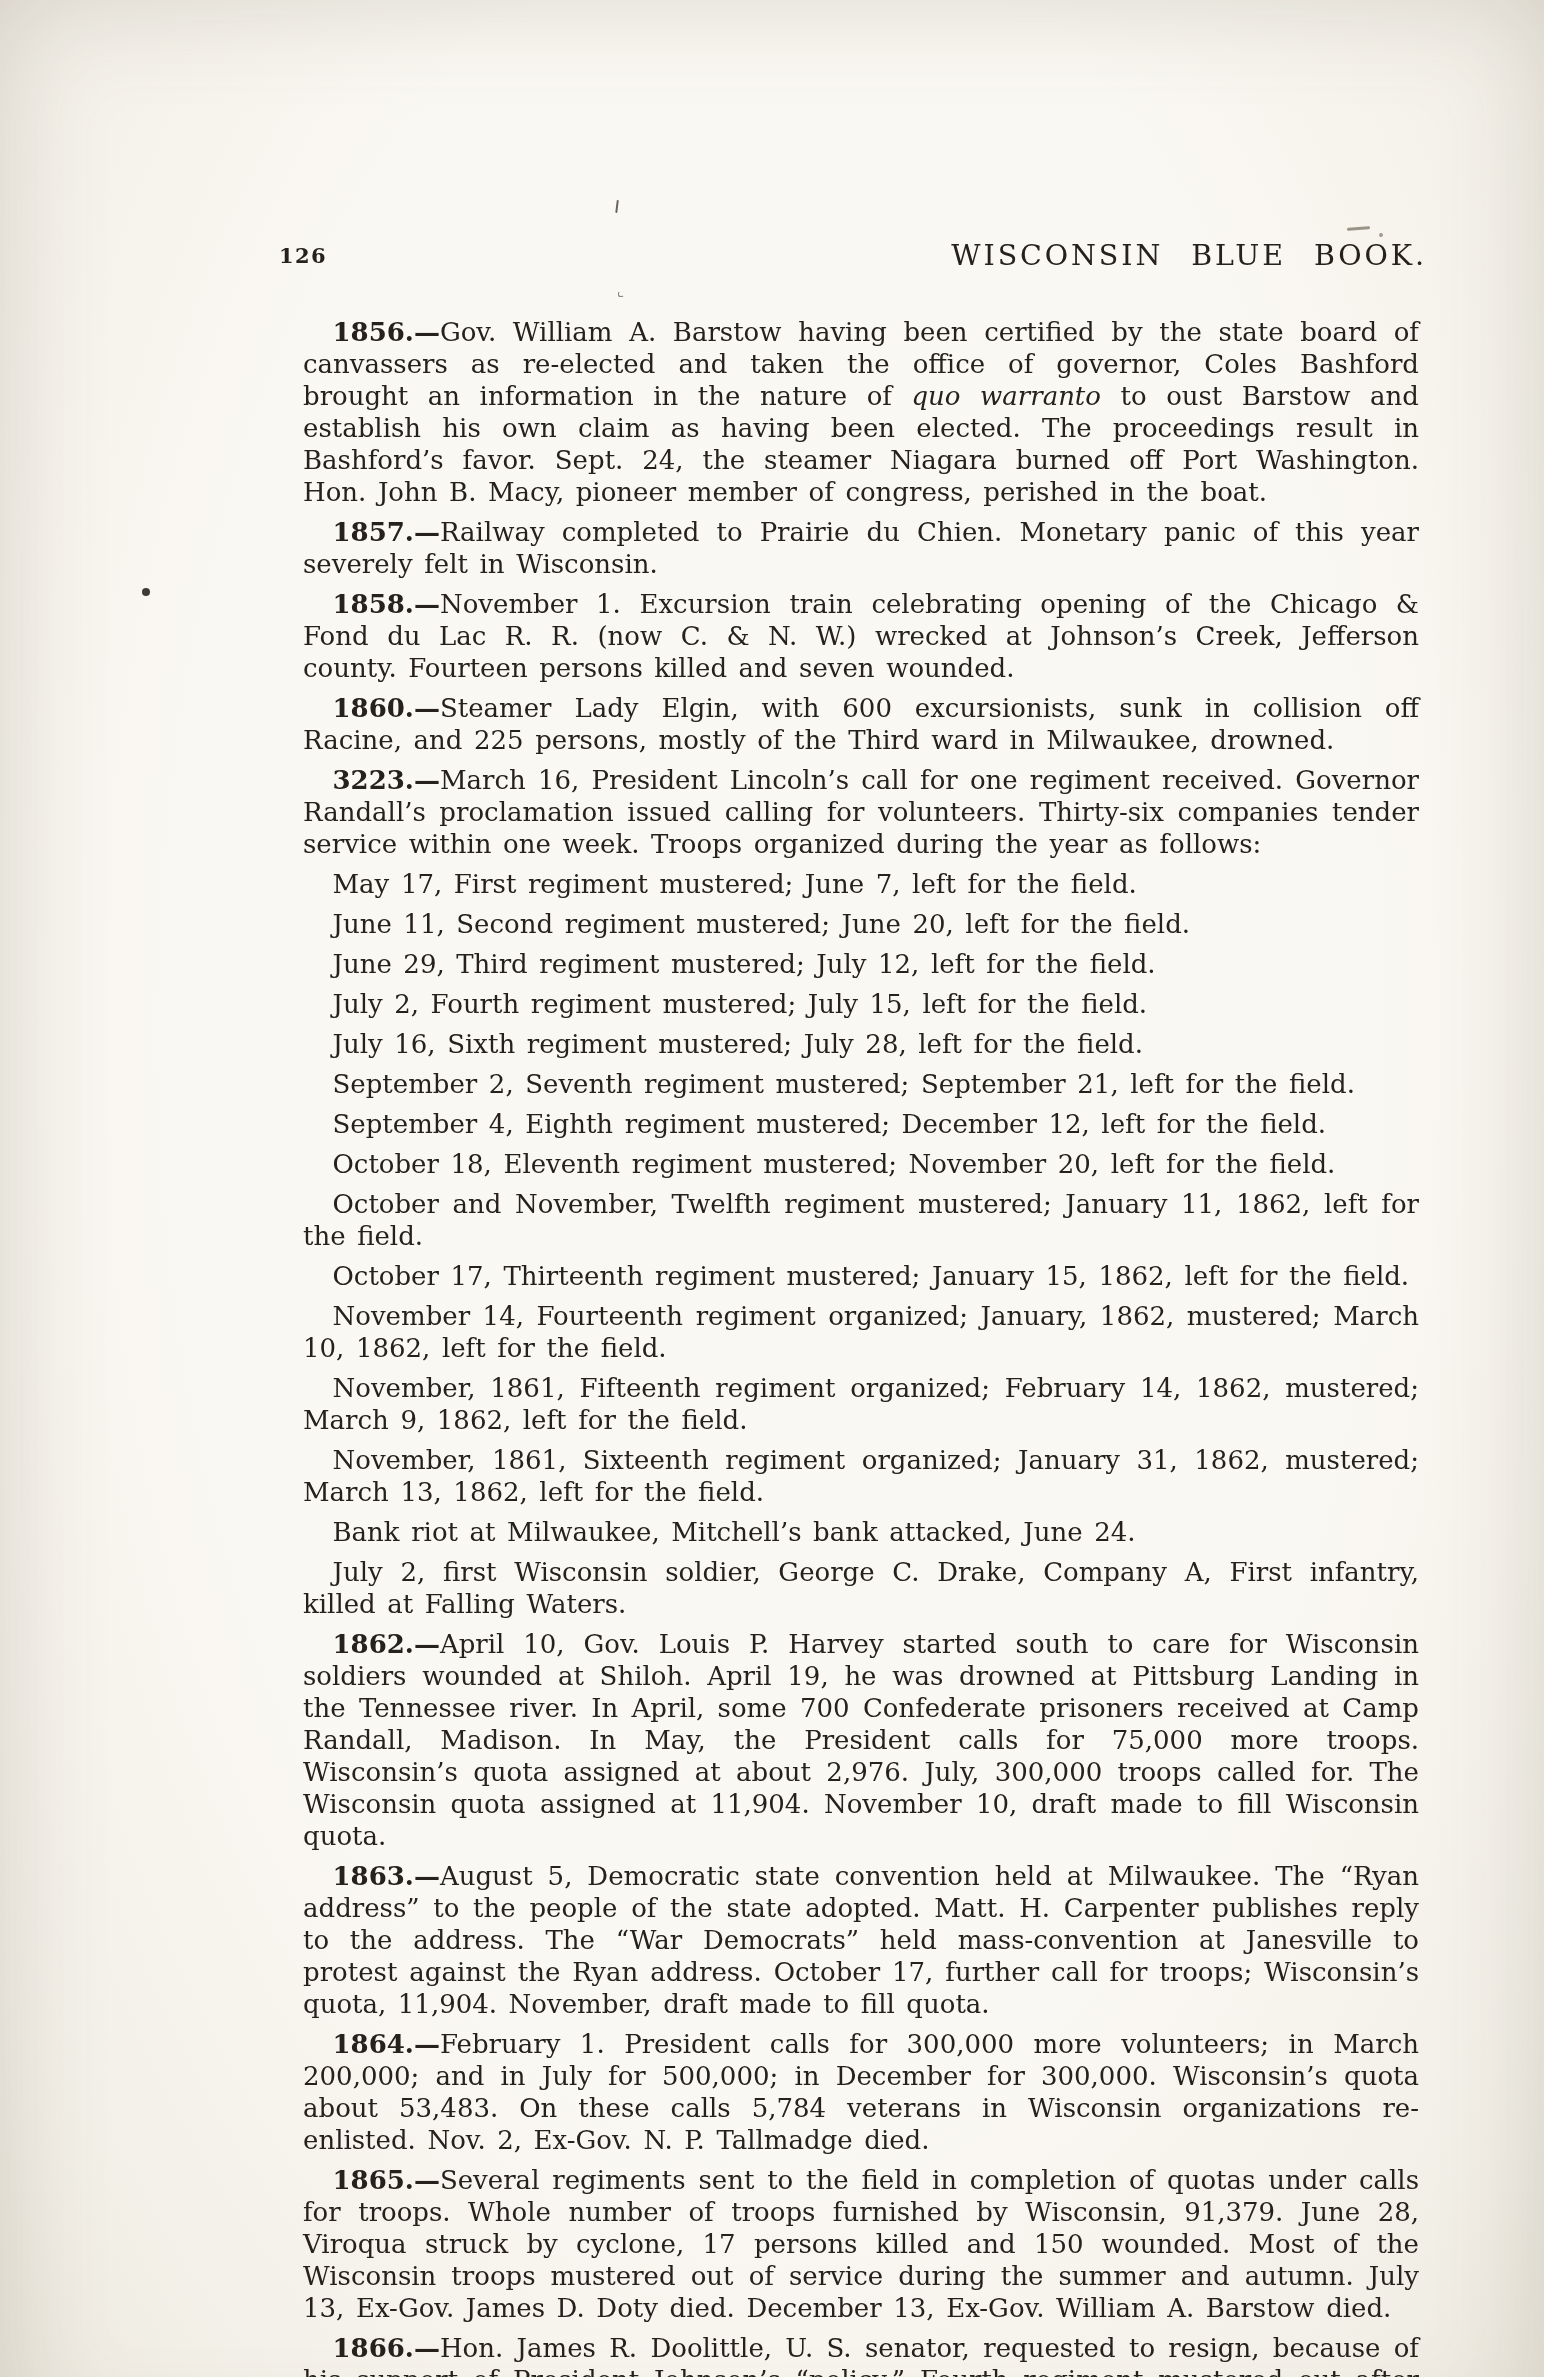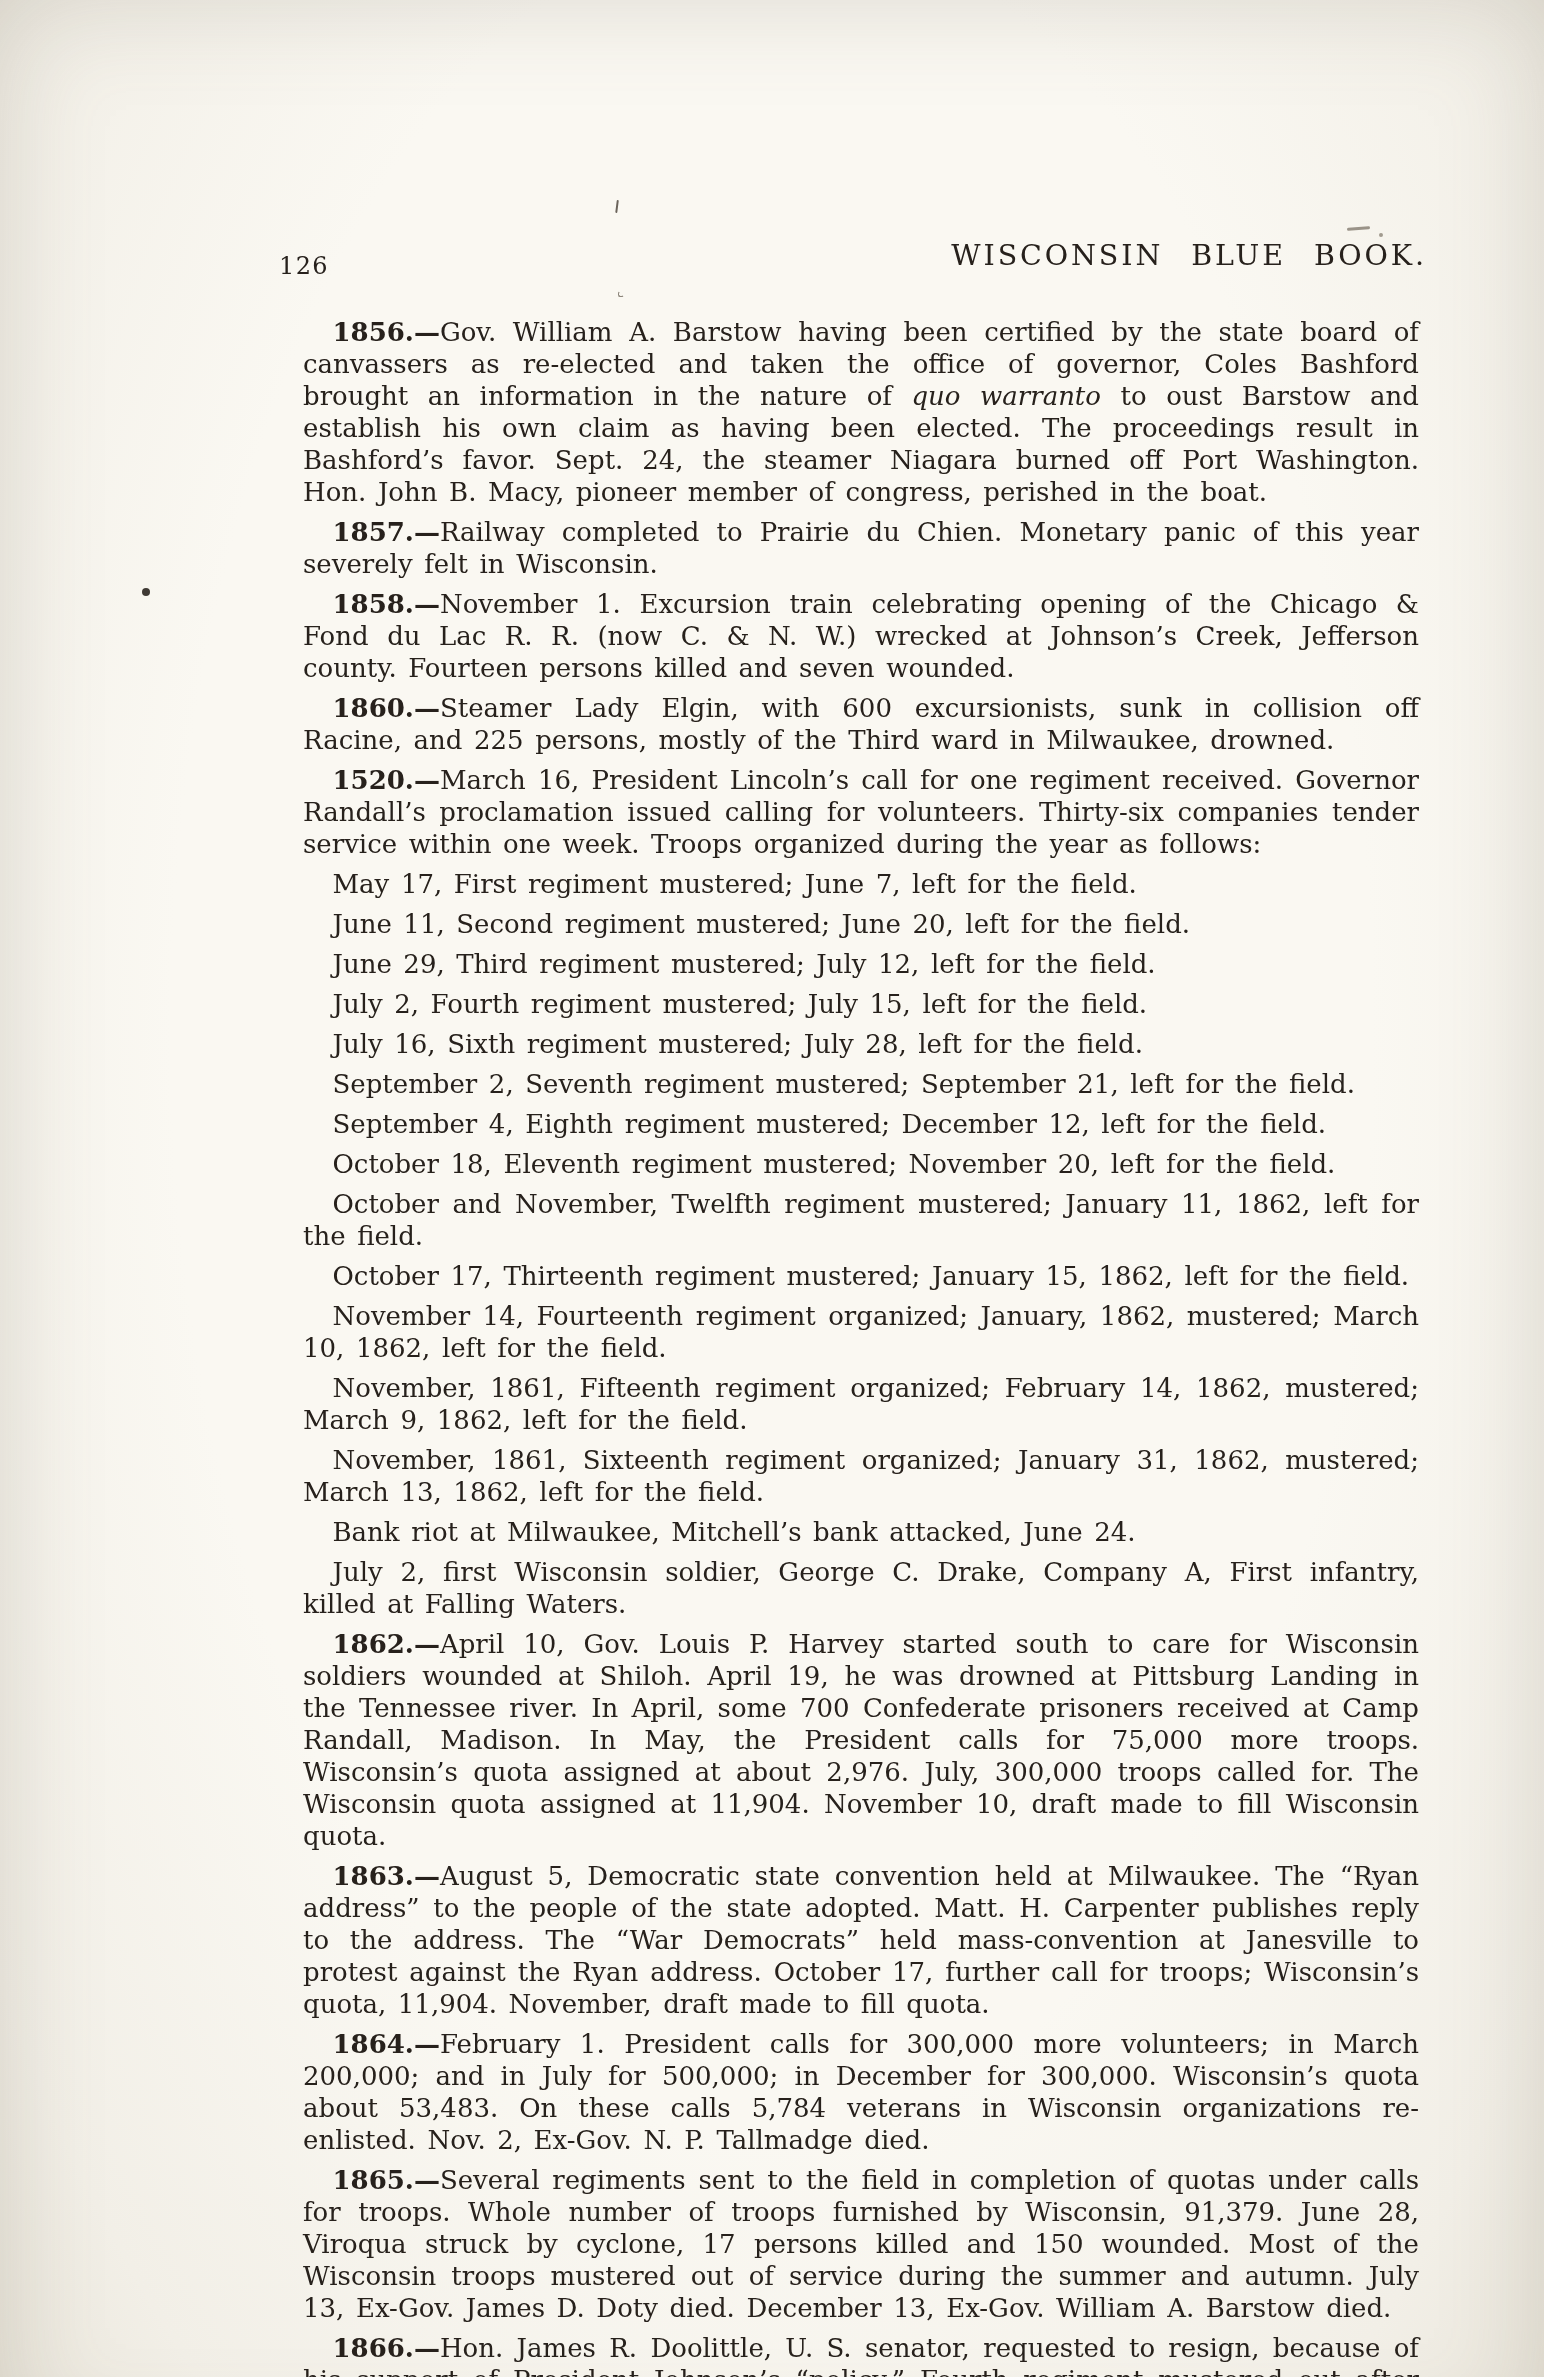--- a/index.html
+++ b/index.html
@@ -26,24 +26,24 @@
     width: 1132px;
   }
   .page-header {
     position: relative;
     height: 44px;
     margin-bottom: 35px;
   }
   .page-number {
     position: absolute;
     left: -16px;
-    top: 15px;
-    font-size: 24px;
+    top: 6px;
+    font-size: 21px;
     letter-spacing: 1.4px;
-    font-weight: normal;
+    font-weight: bold;
   }
   .page-title {
     text-align: right;
     font-size: 28.5px;
     letter-spacing: 2.9px;
     word-spacing: 16px;
     padding-top: 1.9px;
     white-space: nowrap;
   }
   .body-text p {
@@ -77,21 +77,21 @@
   <div class="content">
     <div class="page-header">
       <span class="page-number">126</span>
       <div class="page-title">WISCONSIN BLUE BOOK.</div>
     </div>
     <div class="body-text">
         <p><span class="b">1856.—</span><span>Gov. William A. Barstow having been certified by the state board of canvassers as re-elected and taken the office of governor, Coles Bashford brought an information in the nature of </span><span class="i">quo warranto</span><span> to oust Barstow and establish his own claim as having been elected.  The proceedings result in Bashford’s favor. Sept. 24, the steamer Niagara burned off Port Washington.  Hon. John B. Macy, pioneer member of congress, perished in the boat.</span></p>
         <p><span class="b">1857.—</span><span>Railway completed to Prairie du Chien.  Monetary panic of this year severely felt in Wisconsin.</span></p>
         <p><span class="b">1858.—</span><span>November 1.  Excursion train celebrating opening of the Chicago &amp; Fond du Lac R. R. (now C. &amp; N. W.) wrecked at Johnson’s Creek, Jefferson county.  Fourteen persons killed and seven wounded.</span></p>
         <p><span class="b">1860.—</span><span>Steamer Lady Elgin, with 600 excursionists, sunk in collision off Racine, and 225 persons, mostly of the Third ward in Milwaukee, drowned.</span></p>
-        <p><span class="b">1520.—</span><span>March 16, President Lincoln’s call for one regiment received.  Governor Randall’s proclamation issued calling for volunteers.  Thirty-six companies tender service within one week.  Troops organized during the year as follows:</span></p>
+        <p><span class="b">3223.—</span><span>March 16, President Lincoln’s call for one regiment received.  Governor Randall’s proclamation issued calling for volunteers.  Thirty-six companies tender service within one week.  Troops organized during the year as follows:</span></p>
         <p><span>May 17, First regiment mustered; June 7, left for the field.</span></p>
         <p><span>June 11, Second regiment mustered; June 20, left for the field.</span></p>
         <p><span>June 29, Third regiment mustered; July 12, left for the field.</span></p>
         <p><span>July 2, Fourth regiment mustered; July 15, left for the field.</span></p>
         <p><span>July 16, Sixth regiment mustered; July 28, left for the field.</span></p>
         <p><span>September 2, Seventh regiment mustered; September 21, left for the field.</span></p>
         <p><span>September 4, Eighth regiment mustered; December 12, left for the field.</span></p>
         <p><span>October 18, Eleventh regiment mustered; November 20, left for the field.</span></p>
         <p><span>October and November, Twelfth regiment mustered; January 11, 1862, left for the field.</span></p>
         <p><span>October 17, Thirteenth regiment mustered; January 15, 1862, left for the field.</span></p>

